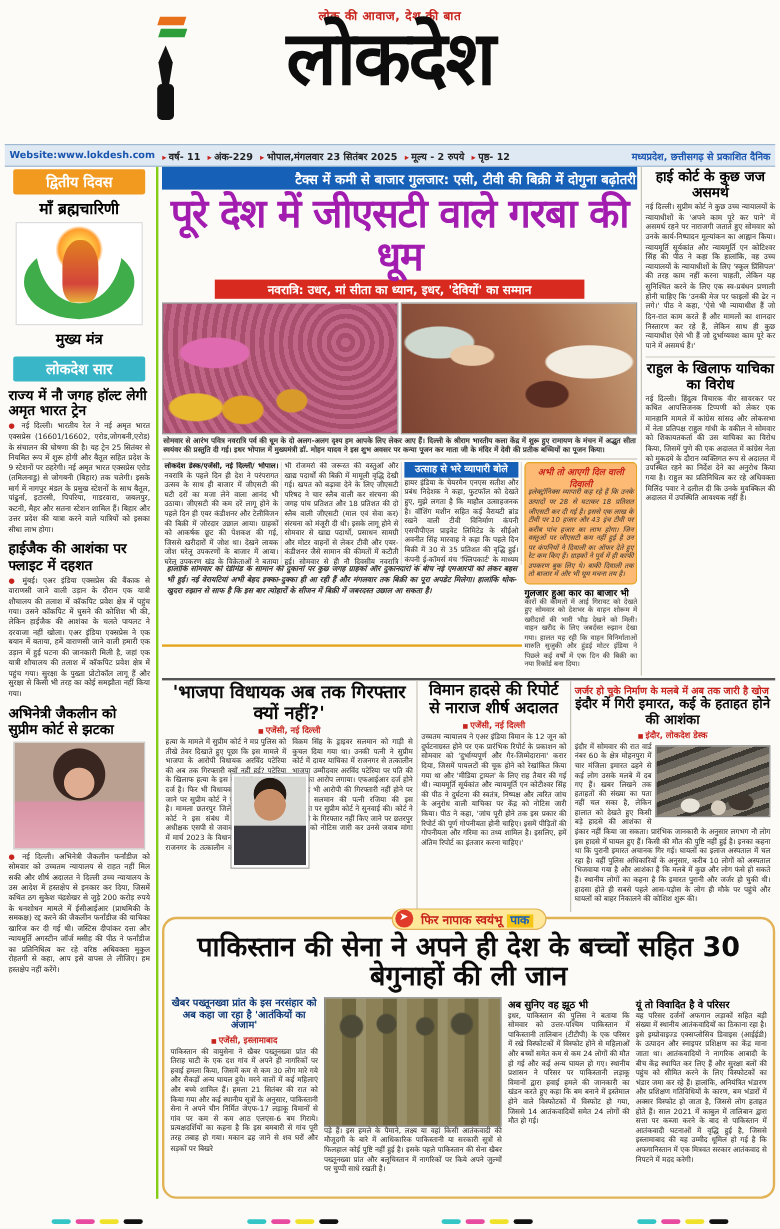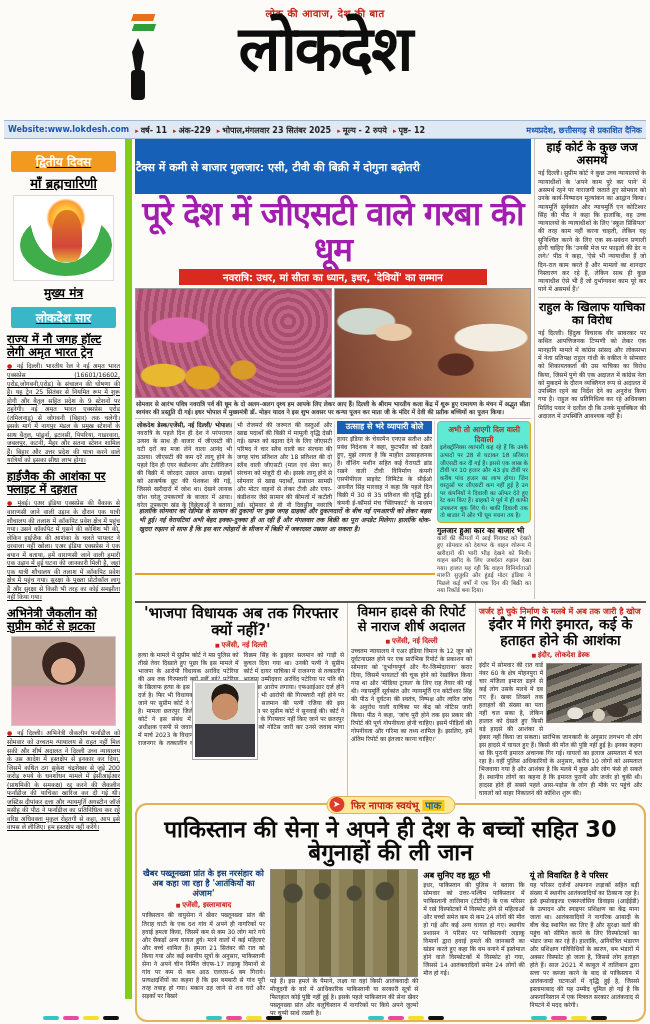--- a/index.html
+++ b/index.html
@@ -13,21 +13,21 @@
   .paper-title { font-size:62px; font-weight:800; color:#0d0d0d; line-height:.92; font-family:"DejaVu Serif", serif; letter-spacing:-2px; }
   .pen-logo { position:absolute; left:118px; top:8px; }
 
   .info-strip { height:19px; background:#dfe9f3; border-top:1px solid #9fb8d0; border-bottom:1px solid #9fb8d0; display:flex; align-items:center; font-size:8px; font-weight:bold; color:#222; padding:0 4px; gap:6px; }
   .info-strip .site { color:#1a56b0; }
   .info-strip .pub { color:#1a56b0; margin-left:auto; }
   .sep::before { content:"▸"; color:#c8241e; margin-right:2px; font-size:7px; }
 
   
   .body-grid { display:flex; height:860px; }
-  .left-rail { width:128px; border-right:7px solid #84cc16; padding:10px 3px 0 1px; overflow:hidden;text-decoration:underline; }
+  .left-rail { width:128px; border-right:2px solid #84cc16; padding:0 3px 0 1px; overflow:hidden; }
   .main-area { width:514px; padding-left:3px; display:flex; flex-direction:column; }
 
   
   .badge { color:#fff; font-weight:800; text-align:center; font-size:12px; padding:2px 0; border-radius:2px; margin:2px 6px; }
   .badge.orange { background:#f29a1f; }
   .badge.cyan { background:#39b7c9; margin-top:6px; }
   .deity-title { text-align:center; font-weight:800; font-size:13px; margin-top:2px; }
   .goddess { height:86px; margin:3px 8px; background:#fff; border:1px solid #ddd; position:relative; overflow:hidden; }
   .goddess .crescent { position:absolute; left:6px; top:18px; width:92px; height:62px; background:radial-gradient(ellipse at 50% 0%, rgba(255,255,255,0) 55%, #3fae4a 56%); border-radius:50%; }
   .goddess .halo { position:absolute; left:32px; top:2px; width:40px; height:40px; border-radius:50%; background:radial-gradient(#ffd24d 30%, #ff9d2e 60%, rgba(255,255,255,0) 70%); }
@@ -42,21 +42,21 @@
       radial-gradient(circle at 50% 38%, #dfae92 0 16%, rgba(0,0,0,0) 17%),
       radial-gradient(circle at 50% 30%, #3a2620 0 26%, rgba(0,0,0,0) 27%),
       linear-gradient(#b9a090 55%, #d893a4 56%, #e3a8b6);
       border:1px solid #ccc; }
 
   
   .top-band { display:flex; }
   .lead-center { width:400px; border-right:1px solid #c9c4b8; padding-right:3px; }
   .right-rail { width:111px; padding-left:3px; }
 
-  .kicker { background:#1660b8; color:#fff; font-weight:800; font-size:11px; text-align:left; padding:20px 1px; }
+  .kicker { background:#1660b8; color:#fff; font-weight:800; font-size:11px; text-align:right; padding:2px 1px; }
   .main-headline { font-size:33px; font-weight:800; text-align:center; line-height:1.08; letter-spacing:-1px; color:#a21caf; margin:2px 0; }
   .sub-strip { background:#d92a20; color:#fff; font-weight:800; font-size:10px; text-align:center; width:78%; margin:0 auto 3px auto; padding:1px 3px; }
 
   .photo-row { display:flex; gap:2px; height:110px; }
   .photo { flex:1; border:1px solid #999; }
   .photo-ramleela { background:
       radial-gradient(ellipse at 22% 38%, #e06ab0 0 13%, rgba(0,0,0,0) 14%),
       radial-gradient(ellipse at 14% 80%, #e8b830 0 9%, rgba(0,0,0,0) 10%),
       radial-gradient(ellipse at 34% 82%, #e0a225 0 9%, rgba(0,0,0,0) 10%),
       radial-gradient(ellipse at 55% 75%, #d89a2a 0 8%, rgba(0,0,0,0) 9%),
@@ -72,41 +72,41 @@
 
   .story-area { display:flex; margin-top:2px; height:178px; }
   .left-three { width:300px; display:flex; flex-direction:column; }
   .three-cols { display:flex; height:86px; overflow:hidden; }
   .scol { width:100px; padding:0 2px; font-size:6px; line-height:1.33; text-align:justify; color:#222; border-right:1px solid #ddd; overflow:hidden; }
   .scol b.byl { color:#111; }
   .mini-head { background:#1660b8; color:#fff; font-weight:800; font-size:8px; text-align:center; padding:1px 0; margin-bottom:1px; }
   .red-banner { background:#d92a20; color:#fff; font-weight:800; font-size:11px; text-align:center; padding:1.5px 0; margin:2px 0; }
   .italic-note { font-style:italic; font-size:6.3px; font-weight:bold; line-height:1.4; text-align:justify; color:#333; padding:0 4px; border-bottom:2px solid #e5a41e; height:68px; overflow:hidden; }
   .col4 { width:100px; padding-left:2px; overflow:hidden; }
-  .yellow-box { border:1px solid #e5a41e; background:#5eead4; border-radius:4px; padding:2px; }
+  .yellow-box { border:1px solid #e5a41e; background:#fdba74; border-radius:4px; padding:2px;font-style:italic; }
   .yellow-box .yb-head { color:#c8241e; font-weight:800; font-size:7.5px; text-align:center; }
   .yellow-box .yb-body { font-size:5.8px; line-height:1.3; text-align:justify; color:#333; }
   .car-head { font-weight:800; font-size:7.5px; margin-top:2px; }
   .car-body { font-size:5.8px; line-height:1.3; text-align:justify; color:#333; }
 
   .rr-head { font-weight:800; font-size:11.5px; text-align:center; line-height:1.15; margin:2px 0; }
   .rr-body { font-size:6.1px; line-height:1.36; text-align:justify; color:#222; }
   .rr-art { border-bottom:1px solid #d5d0c4; padding-bottom:3px; margin-bottom:3px; }
 
   
   .row2 { display:flex; border-top:2px solid #555; margin-top:2px; height:198px; }
   .art { padding:2px 3px; overflow:hidden; position:relative; }
   .art + .art { border-left:1px solid #c9c4b8; }
   .mla { width:212px; }
   .plane { width:128px; }
   .indore { width:170px; }
   .art-head { font-weight:800; text-align:center; line-height:1.1; color:#0c0c0c; }
   .mla .art-head { font-size:15px; }
   .plane .art-head { font-size:13px; }
-  .indore .art-head { font-size:14px; }
+  .indore .art-head { font-size:11px; }
   .byline { color:#c8241e; font-weight:bold; font-size:7px; text-align:center; margin:2px 0; }
   .byline::before { content:"■ "; font-size:5px; }
   .cols2 { column-count:2; column-gap:5px; font-size:6px; line-height:1.33; text-align:justify; color:#222; }
   .cols1 { font-size:6px; line-height:1.33; text-align:justify; color:#222; }
   .mla-photo { position:absolute; left:58px; top:78px; width:64px; height:78px; border:2px solid #fff; outline:1px solid #aaa; background:
       radial-gradient(circle at 50% 32%, #c98f68 0 22%, rgba(0,0,0,0) 23%),
       radial-gradient(circle at 50% 20%, #241a14 0 20%, rgba(0,0,0,0) 21%),
       linear-gradient(#d8d8d4 55%, #3a3a40 56%); }
   .kicker-red { color:#c8241e; font-weight:800; font-size:8px; text-align:left; margin-bottom:1px; }
   .indore-photo { float:right; width:96px; height:60px; margin:2px 0 2px 3px; border:1px solid #888; background:

